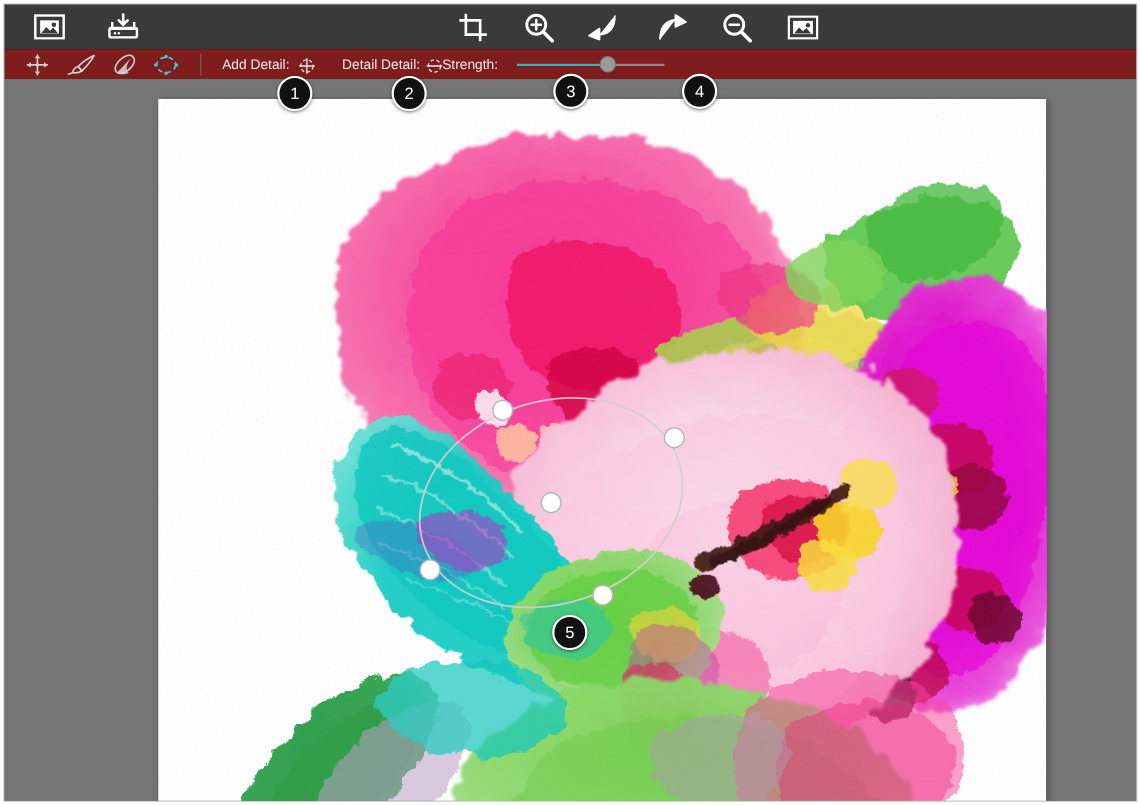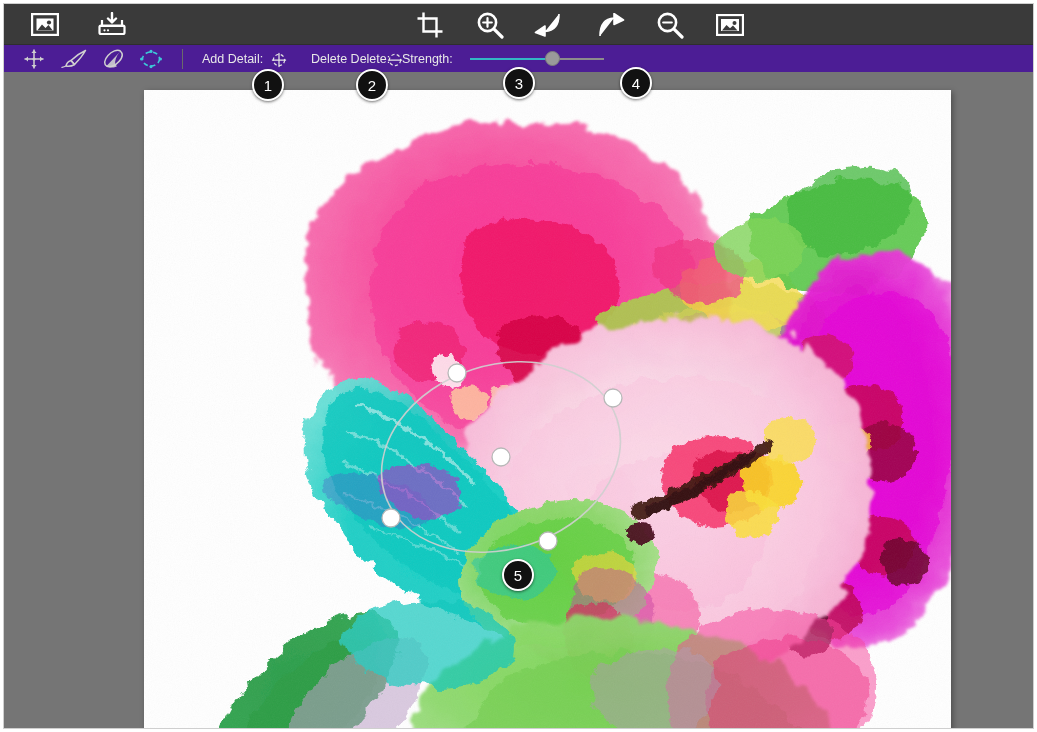--- a/index.html
+++ b/index.html
@@ -23,21 +23,21 @@
 
   
   .toolbar-main {
     position: absolute; left: 0; top: 0;
     width: 100%; height: 40px;
     background: #3a3a3a;
   }
   .toolbar-sub {
     position: absolute; left: 0; top: 40px;
     width: 100%; height: 28px;
-    background: #4c1d95;
+    background: #7f1d1d;
     border-top: 1px solid #2e2e2e;
   }
 
   .tb-btn {
     position: absolute;
     display: flex; align-items: center; justify-content: center;
     cursor: pointer;
     user-select: none;
   }
   .tb-btn svg { display: block; }
@@ -240,21 +240,21 @@
     <div class="sep-vert" style="left:178px;"></div>
 
     <span class="sub-label" style="left:198px; top:0;">Add Detail:</span>
     <div class="tb-btn" style="left:266px; top:6px; width:18px; height:18px;">
       <svg width="18" height="18" viewBox="0 0 18 18">
         <circle cx="9" cy="9" r="5.6" fill="none" stroke="#e0e0e0" stroke-width="1.25" stroke-dasharray="3.2 2.3"></circle>
         <path d="M9 2.4 L9 15.6 M2.4 9 L15.6 9" stroke="#e8e8e8" stroke-width="1.25" stroke-linecap="round"></path>
       </svg>
     </div>
 
-    <span class="sub-label" style="left:307px; top:0;">Delete Delete:</span>
+    <span class="sub-label" style="left:307px; top:0;">Detail Detail:</span>
     <div class="tb-btn" style="left:382px; top:6px; width:18px; height:18px;">
       <svg width="18" height="18" viewBox="0 0 18 18">
         <circle cx="9" cy="9" r="5.6" fill="none" stroke="#e0e0e0" stroke-width="1.25" stroke-dasharray="3.2 2.3"></circle>
         <path d="M2.4 9 L15.6 9" stroke="#e8e8e8" stroke-width="1.25" stroke-linecap="round"></path>
       </svg>
     </div>
 
     <span class="sub-label" style="left:398px; top:0;">Strength:</span>
 
     <div class="slider-wrap" style="left:466px; width:134px;">

